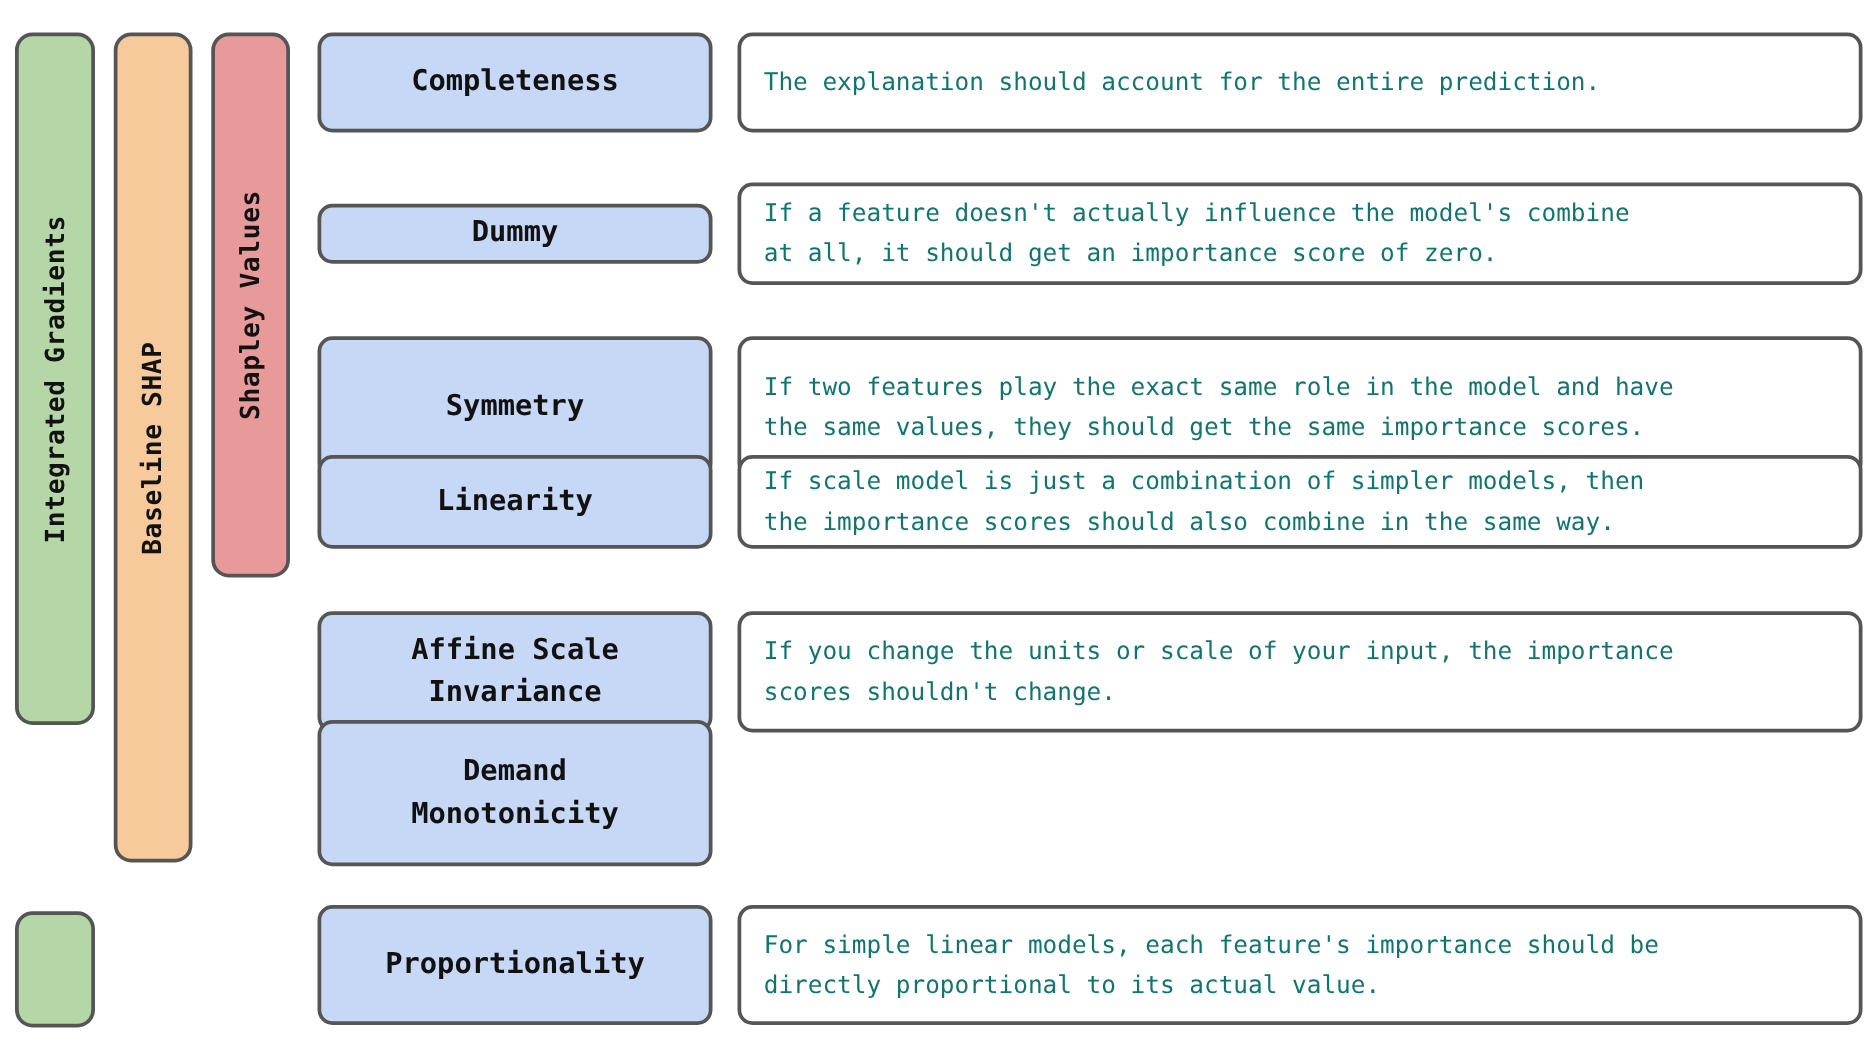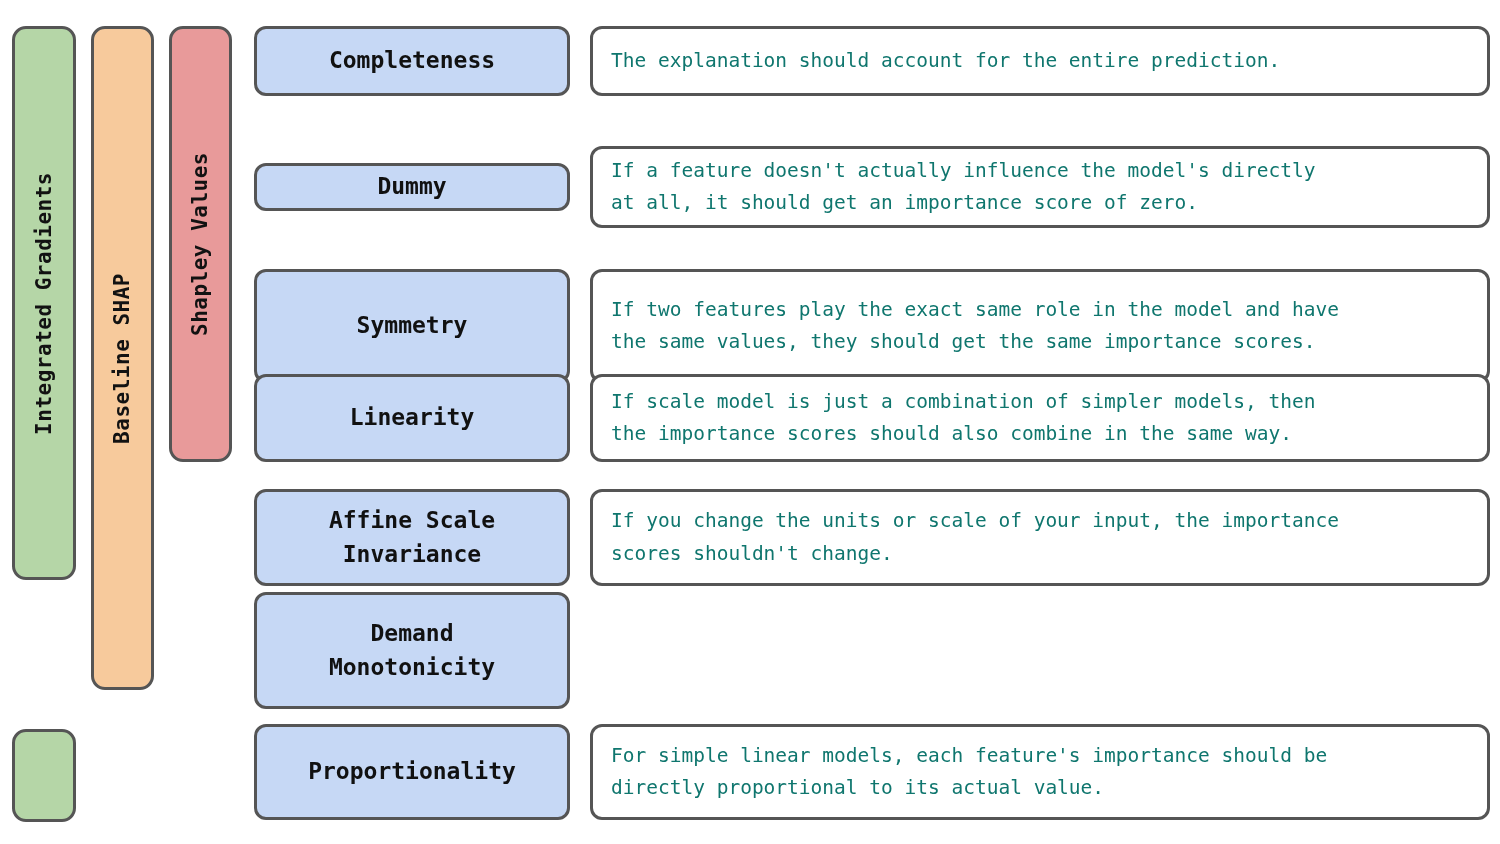--- a/index.html
+++ b/index.html
@@ -100,51 +100,51 @@
   </div>
 
   <div class="method-bar" id="bar-2" style="left: 169px; top: 26px; width: 63px; height: 436px; background: rgb(232, 154, 154); border-color: rgb(85, 85, 85);">
     <span class="vlabel">Shapley Values</span>
   </div>
 
   <div class="method-bar" id="bar-extra" style="left: 12px; top: 729px; width: 64px; height: 93px; background: rgb(181, 214, 167); border-color: rgb(85, 85, 85);">
     <span class="vlabel"></span>
   </div>
 
-  <div class="axiom-row" id="row-0" style="top: 26px; height: 70px;">
+  <div class="axiom-row" id="row-0" style="top: 26px; height: 80px;">
     <div class="axiom-name-box">Completeness</div>
     <div class="axiom-desc-box">The explanation should account for the entire prediction.</div>
   </div>
 
   <div class="axiom-row" id="row-1" style="top: 139px; height: 96px; align-items: center;">
     <div class="axiom-name-box">Dummy</div>
-    <div class="axiom-desc-box">If a feature doesn't actually influence the model's directly
+    <div class="axiom-desc-box">If a feature doesn't actually influence the model's combine
 at all, it should get an importance score of zero.</div>
   </div>
 
   <div class="axiom-row" id="row-2" style="top: 269px; height: 114px;">
     <div class="axiom-name-box">Symmetry</div>
     <div class="axiom-desc-box">If two features play the exact same role in the model and have
 the same values, they should get the same importance scores.</div>
   </div>
 
-  <div class="axiom-row" id="row-3" style="top: 374px; height: 88px;">
+  <div class="axiom-row" id="row-3" style="top: 364px; height: 75px;">
     <div class="axiom-name-box">Linearity</div>
     <div class="axiom-desc-box">If scale model is just a combination of simpler models, then
 the importance scores should also combine in the same way.</div>
   </div>
 
   <div class="axiom-row" id="row-4" style="top: 489px; height: 97px;">
     <div class="axiom-name-box">Affine Scale
 Invariance</div>
     <div class="axiom-desc-box">If you change the units or scale of your input, the importance
 scores shouldn't change.</div>
   </div>
 
-  <div class="axiom-row" id="row-5" style="top: 592px; height: 117px;">
+  <div class="axiom-row" id="row-5" style="top: 576px; height: 117px;">
     <div class="axiom-name-box">Demand
 Monotonicity</div>
   </div>
 
   <div class="axiom-row" id="row-6" style="top: 724px; height: 96px;">
     <div class="axiom-name-box">Proportionality</div>
     <div class="axiom-desc-box">For simple linear models, each feature's importance should be
 directly proportional to its actual value.</div>
   </div>
 

